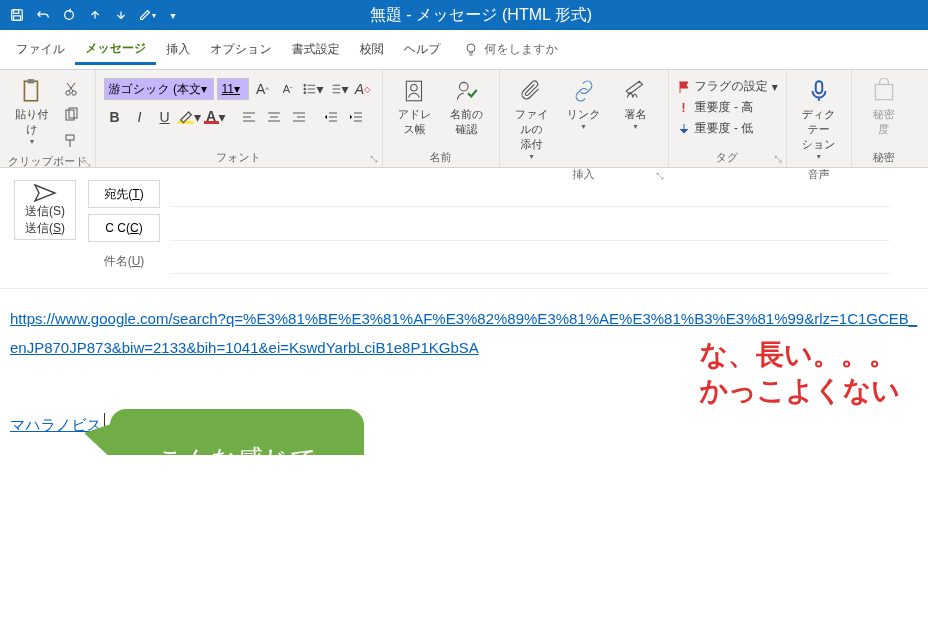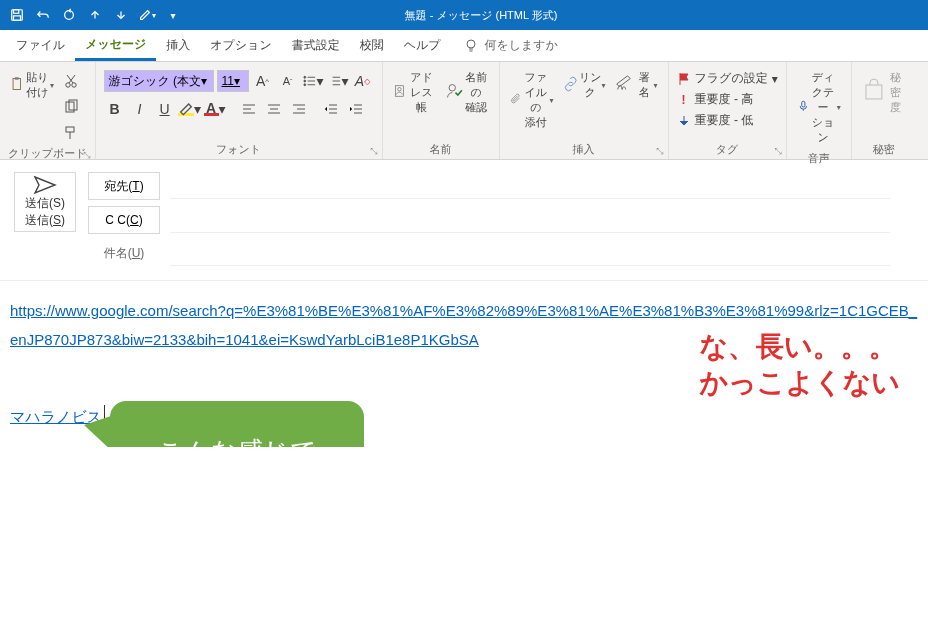--- a/index.html
+++ b/index.html
@@ -1,32 +1,32 @@
 <!DOCTYPE html>
 <html><head>
 <meta charset="utf-8">
 <style>
   * { margin: 0; padding: 0; box-sizing: border-box; }
   body { font-family: "Yu Gothic UI", "Meiryo", sans-serif; font-size: 12px; background: #fff; width: 928px; }
   .titlebar { background: #106ebe; height: 30px; display: flex; align-items: center; color: #fff; }
   .qat { display: flex; align-items: center; padding-left: 6px; gap: 4px; }
   .qat .qbtn { width: 22px; height: 22px; display: flex; align-items: center; justify-content: center; color: #fff; font-size: 14px; cursor: pointer; }
   .qat svg { width: 14px; height: 14px; fill: none; stroke: #fff; stroke-width: 1.4; }
-  .title-center { flex: 1; text-align: center; font-size: 11px; color: #fff; }
-  .tabs { display: flex; align-items: center; height: 32px; border-bottom: 1px solid #d4d4d4; background: #fff; padding-left: 6px; }
+  .title-center { flex: 1; text-align: center; font-size: 16px; color: #fff; }
+  .tabs { display: flex; align-items: center; height: 40px; border-bottom: 1px solid #d4d4d4; background: #fff; padding-left: 6px; }
   .tab { padding: 5px 10px; font-size: 12px; color: #444; cursor: pointer; }
   .tab.active { border-bottom: 3px solid #106ebe; color: #4d7c0f; font-weight: 700; }
   .tellme { display: flex; align-items: center; margin-left: 12px; color: #666; }
   .tellme svg { width: 16px; height: 16px; stroke: #666; fill: none; margin-right: 6px; }
   .ribbon { display: flex; background: #f3f2f1; border-bottom: 1px solid #d4d4d4; height: 98px; }
   .group { border-right: 1px solid #e1dfdd; padding: 4px 8px 2px 8px; display: flex; flex-direction: column; justify-content: space-between; }
   .group-body { display: flex; align-items: flex-start; gap: 4px; flex: 1; }
   .group-label { text-align: center; font-size: 11px; color: #666; padding-top: 2px; position: relative; }
   .group-label .launcher { position: absolute; right: -4px; bottom: 0; font-size: 9px; color: #888; }
-  .bigbtn { display: flex; align-items: center; justify-content: center; width: 48px; padding: 4px 2px; cursor: pointer; font-size: 11px; color: #444; text-align: center; }
+  .bigbtn { display: flex; flex-direction: column; align-items: center; justify-content: center; width: 48px; padding: 4px 2px; cursor: pointer; font-size: 11px; color: #444; text-align: center; }
   .bigbtn svg { width: 26px; height: 26px; margin-bottom: 3px; }
   .bigbtn .caret { font-size: 8px; color: #666; }
   .font-row { display: flex; align-items: center; gap: 3px; }
   .font-box { background: #c4b5fd; border: 1px solid #c8c6c4; height: 22px; font-size: 12px; padding: 0 4px; display: flex; align-items: center; }
   .font-name { width: 110px; }
   .font-size { width: 32px; text-decoration: underline; }
   .sq { width: 22px; height: 22px; display: flex; align-items: center; justify-content: center; cursor: pointer; font-size: 14px; color: #444; }
   .sq svg { width: 16px; height: 16px; }
   .underline-color { border-bottom: 3px solid #d13438; width: 16px; height: 14px; display:flex; align-items:center; justify-content:center; font-weight:bold; }
   .underline-color.yellow { border-bottom-color: #ffeb3b; }

